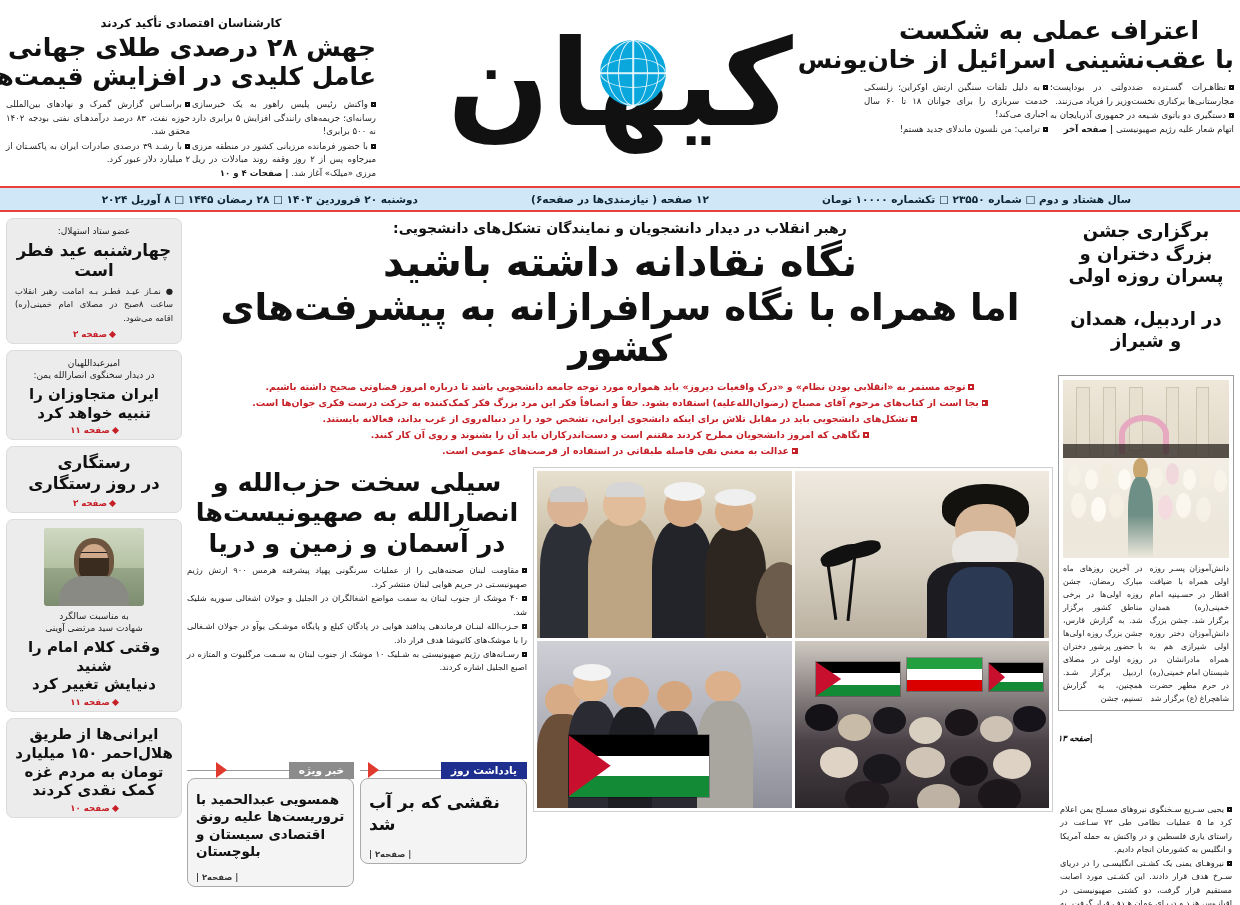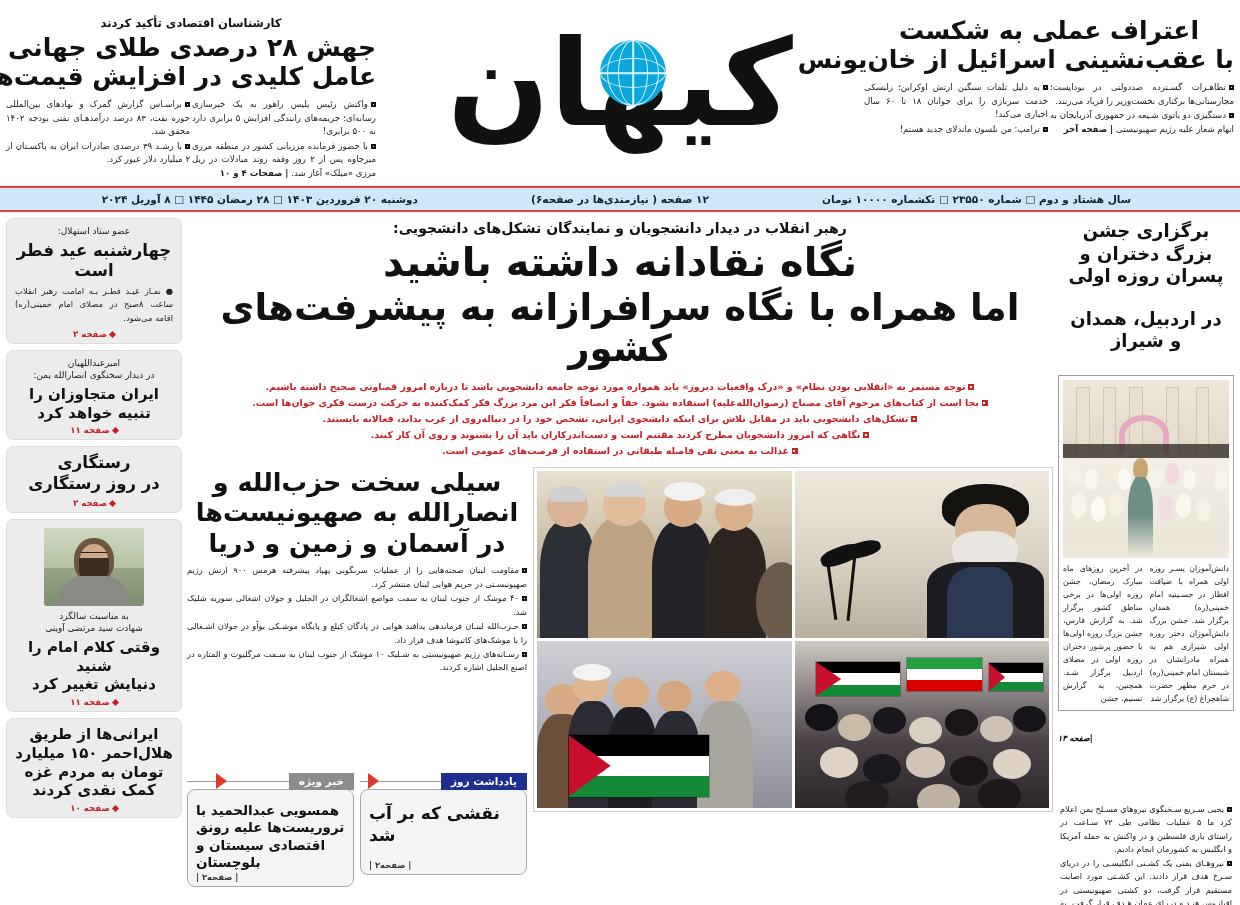--- a/index.html
+++ b/index.html
@@ -404,21 +404,21 @@
     color: #111;
     text-align: left;
     line-height: 1.3;
   }
   .tagtitle.sm { font-size: 13.5px; }
   .tagpage {
     font-size: 8.4px;
     font-weight:bold;
     color:#333;
     text-align: left;
-    margin-top: 0;
+    margin-top: 11px;
   }
 
   
   .farleft {
     width: 176px;
     display: flex;
     flex-direction: column;
     gap: 20px;
     align-items: flex-end;
   }

